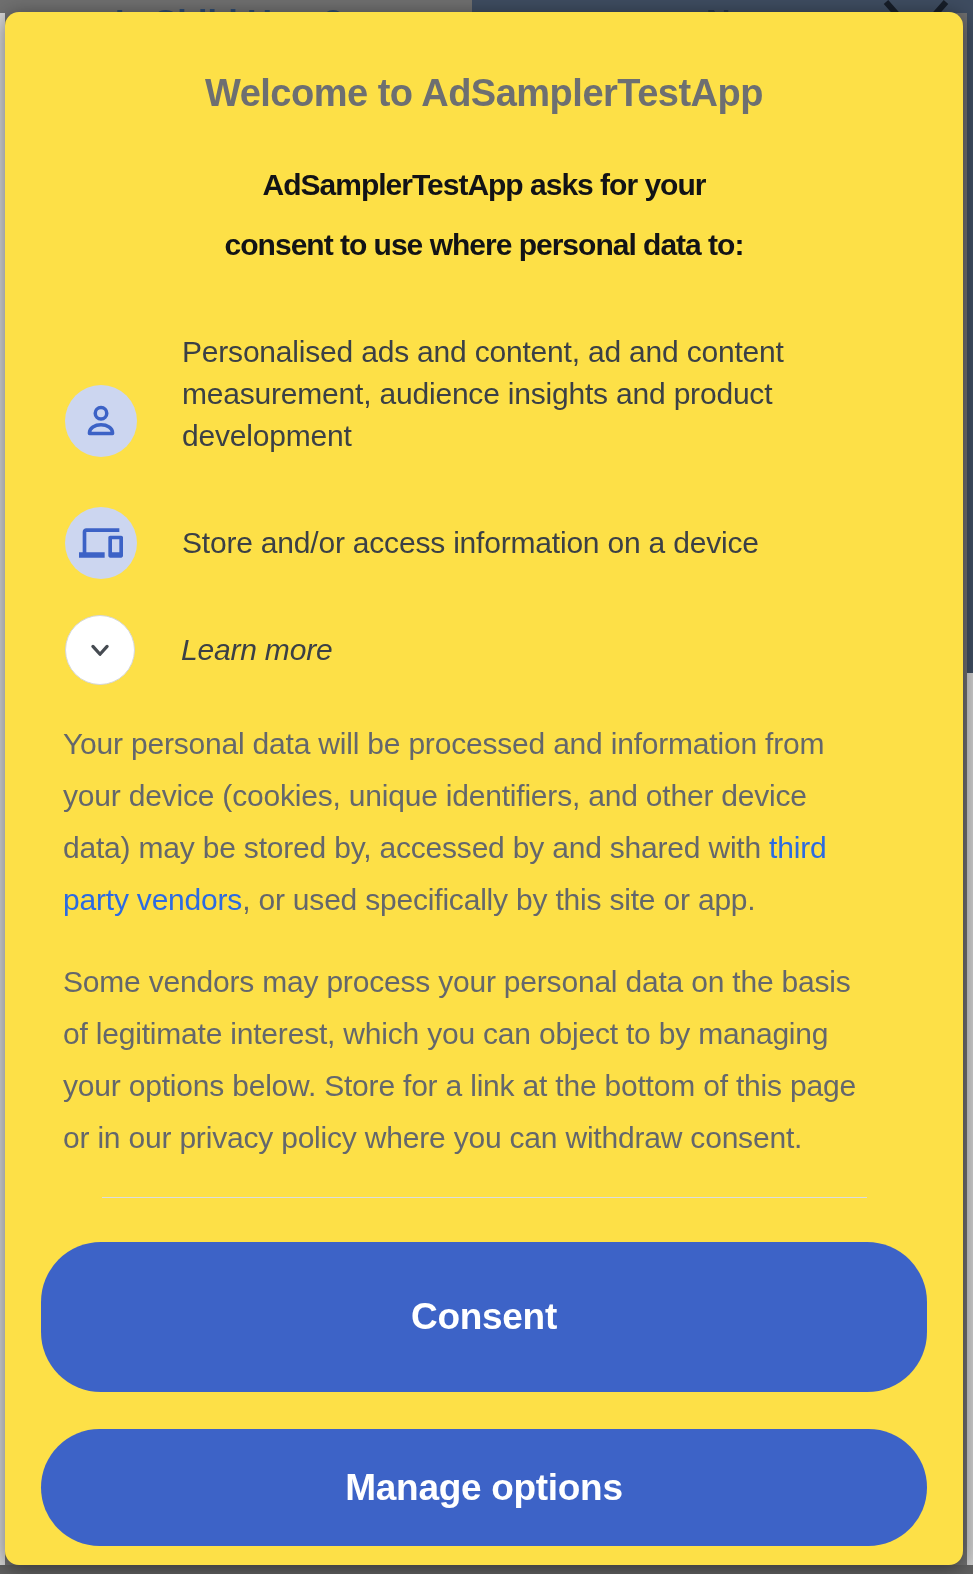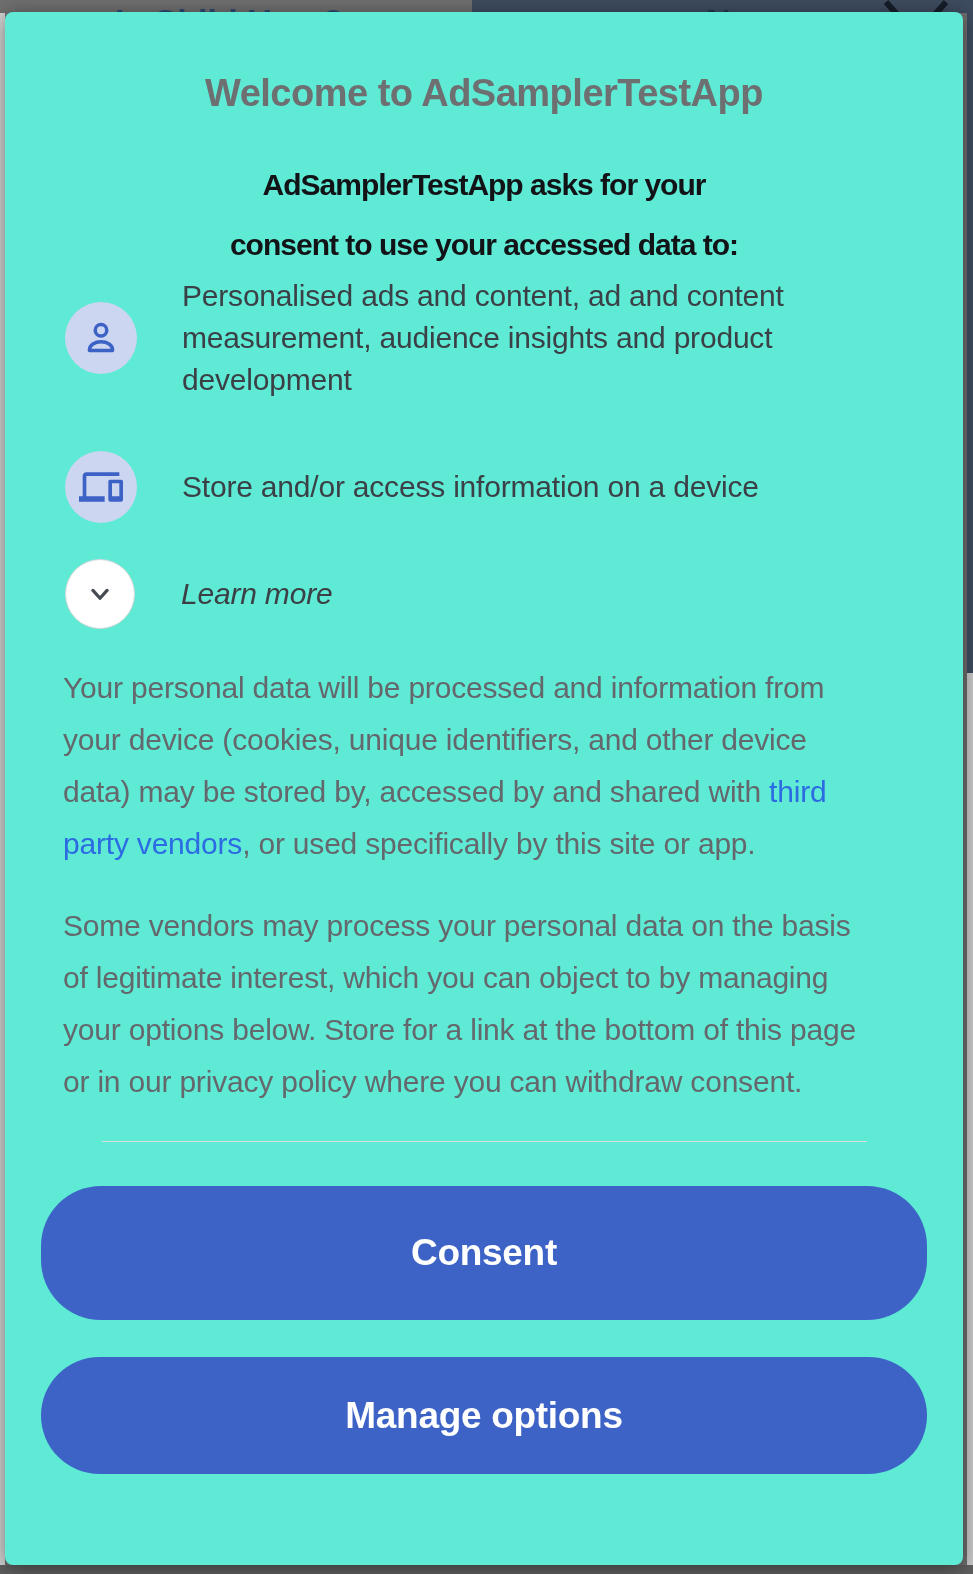--- a/index.html
+++ b/index.html
@@ -15,35 +15,35 @@
   .bg-right-text{position:absolute;top:2px;left:706px;font-size:34px;font-weight:700;color:#22344e;white-space:nowrap;}
   .bg-x{position:absolute;top:0;left:880px;}
   .bg-right-col{position:absolute;top:13px;right:0;width:6px;height:660px;background:#3e4c60;z-index:1;}
   .bg-right-col-lower{position:absolute;top:673px;right:0;width:6px;bottom:9px;background:#c9c9c9;z-index:1;}
   .bg-left-col{position:absolute;top:13px;left:0;width:5px;bottom:9px;background:#d4d4d4;z-index:1;}
   .bg-bottom-strip{position:absolute;bottom:0;left:0;width:100%;height:9px;background:#5f5f5f;z-index:1;}
 
   
   .modal{
     position:absolute;left:5px;top:12px;width:958px;height:1553px;z-index:5;
-    background:#5eead4;border-radius:8px;
+    background:#fde047;border-radius:14px;
     box-shadow:0 3px 20px rgba(0,0,0,0.45);
     overflow:hidden;
   }
   .welcome{
     padding-top:60px;text-align:center;
     font-size:38px;font-weight:700;color:#6d6f71;letter-spacing:-0.5px;
   }
   .heading{
     margin-top:40px;text-align:center;
     font-size:30px;font-weight:700;color:#121316;
     letter-spacing:-1px;line-height:60px;
   }
   .purpose-row{display:flex;align-items:center;margin:0 50px 0 60px;}
-  .purpose-row.first{}
+  .purpose-row.first{margin-top:56px;align-items:flex-end;}
   .purpose-row.second{margin-top:50px;text-align:right;}
   .icon-circle{
     flex:0 0 auto;width:72px;height:72px;border-radius:50%;
     background:#ccd6f0;display:flex;align-items:center;justify-content:center;
     margin-right:45px;
   }
   .purpose-text{
     font-size:30px;line-height:42px;color:#3b4046;letter-spacing:-0.2px;
     max-width:700px;
   }
@@ -56,21 +56,21 @@
   .lm-label{font-size:30px;color:#3b4046;letter-spacing:-0.2px;}
   .para{
     margin:0 50px 0 58px;max-width:818px;
     font-size:30px;line-height:52px;color:#64676c;letter-spacing:-0.2px;
   }
   .para.p1{margin-top:33px;}
   .para.p2{margin-top:30px;}
   .vendors-link{color:#2c6be2;text-decoration:none;cursor:pointer;}
   .divider{margin:33px auto 0 auto;width:765px;height:1px;background:#dcdddf;}
   .cta{
-    display:block;margin:0 auto;width:886px;height:134px;border:none;
+    display:block;margin:0 auto;width:886px;height:150px;border:none;
     border-radius:60px;background:#3d63c7;color:#ffffff;
     font-family:inherit;font-size:37px;font-weight:700;letter-spacing:-0.3px;
     cursor:pointer;
   }
   .cta.consent{margin-top:44px;}
   .cta.manage{margin-top:37px;height:117px;}
 </style>
 </head>
 <body>
 
@@ -88,21 +88,21 @@
   <div class="bg-right-col-lower"></div>
   <div class="bg-left-col"></div>
   <div class="bg-bottom-strip"></div>
 
   <div class="modal">
 
     <div class="welcome">Welcome to AdSamplerTestApp</div>
 
     <div class="heading">
       <div>AdSamplerTestApp asks for your</div>
-      <div>consent to use your accessed data to:</div>
+      <div>consent to use where personal data to:</div>
     </div>
 
     <div class="purpose-row first">
       <div class="icon-circle">
         <svg width="42" height="42" viewBox="0 0 24 24">
           <circle cx="12" cy="7.6" r="3.3" fill="none" stroke="#3c62c6" stroke-width="2"></circle>
           <path d="M5.4 18.8 c0-3 3.1-4.6 6.6-4.6 s6.6 1.6 6.6 4.6 v0.3 h-13.2 z" fill="none" stroke="#3c62c6" stroke-width="2" stroke-linejoin="round"></path>
         </svg>
       </div>
       <div class="purpose-text">Personalised ads and content, ad and content measurement, audience insights and product development</div>

